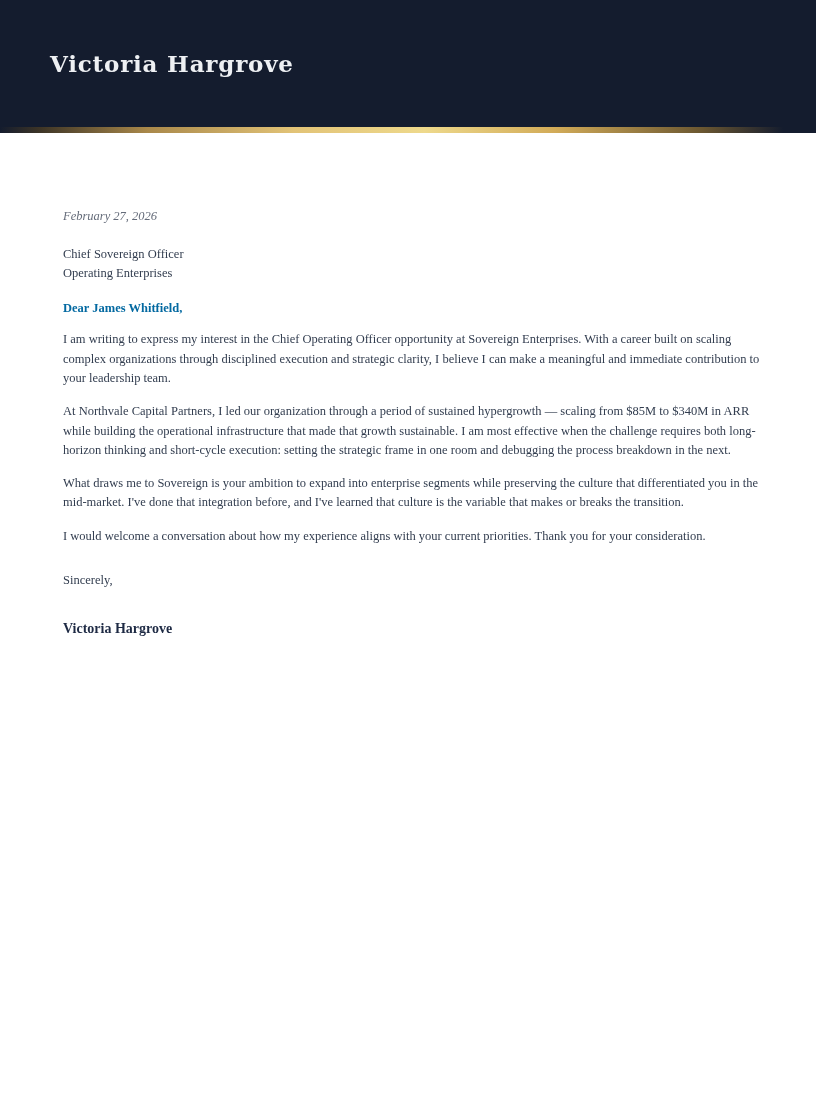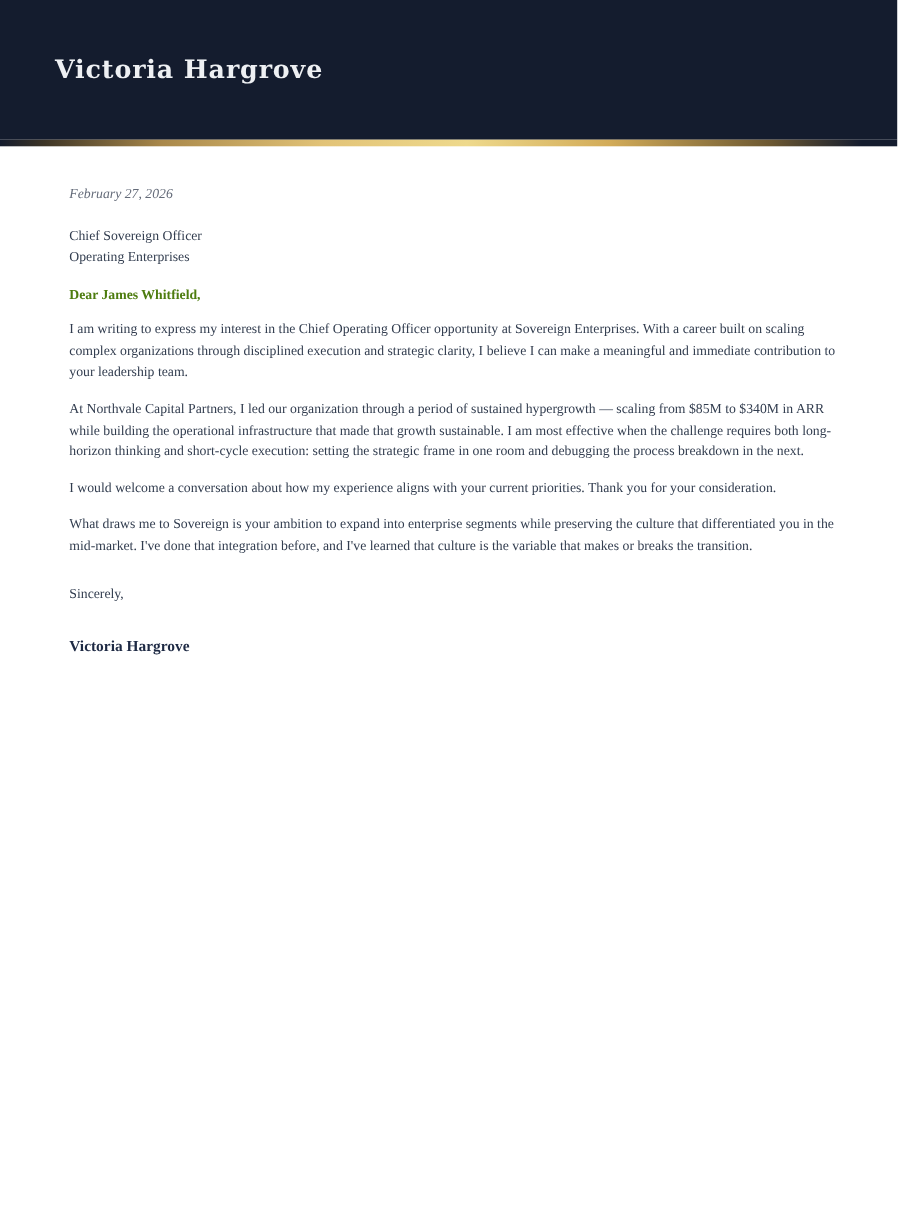--- a/index.html
+++ b/index.html
@@ -51,37 +51,38 @@
       #141c2e 96%,
       #141c2e 100%);
   }
 
   
   .letter-body {
     padding: 34px 50px 0 63px;
     font-size: 12.5px;
     line-height: 19.3px;
     color: #323d4f;
+    margin-top: 40px;
   }
   .date {
     font-style: italic;
     color: #646b79;
     margin-bottom: 19px;
   }
   .recipient p {
     line-height: 18.4px;
   }
   .recipient { margin-bottom: 17px; }
   .recipient-name {
     font-weight: bold;
     color: #1e2a44;
   }
   .salutation {
     font-weight: bold;
-    color: #4d7c0f;
+    color: #0369a1;
     margin-bottom: 12px;
   }
   .para { margin-bottom: 14px; }
   .closing { margin-top: 25px; }
   .signature {
     margin-top: 29px;
     font-size: 14px;
     font-weight: bold;
     color: #1e2a44;
   }
@@ -102,21 +103,21 @@
 
     <div class="recipient">
       <p>Chief Sovereign Officer</p>
       <p>Operating Enterprises</p>
     </div>
 
     <p class="salutation">Dear James Whitfield,</p>
 
     <p class="para">I am writing to express my interest in the Chief Operating Officer opportunity at Sovereign Enterprises. With a career built on scaling complex organizations through disciplined execution and strategic clarity, I believe I can make a meaningful and immediate contribution to your leadership team.</p>
     <p class="para">At Northvale Capital Partners, I led our organization through a period of sustained hypergrowth — scaling from $85M to $340M in ARR while building the operational infrastructure that made that growth sustainable. I am most effective when the challenge requires both long-horizon thinking and short-cycle execution: setting the strategic frame in one room and debugging the process breakdown in the next.</p>
+    <p class="para">What draws me to Sovereign is your ambition to expand into enterprise segments while preserving the culture that differentiated you in the mid-market. I've done that integration before, and I've learned that culture is the variable that makes or breaks the transition.</p>
     <p class="para">I would welcome a conversation about how my experience aligns with your current priorities. Thank you for your consideration.</p>
-    <p class="para">What draws me to Sovereign is your ambition to expand into enterprise segments while preserving the culture that differentiated you in the mid-market. I've done that integration before, and I've learned that culture is the variable that makes or breaks the transition.</p>
 
     <p class="closing">Sincerely,</p>
 
     <p class="signature">Victoria Hargrove</p>
   </main>
 
 </div>
 
 </body></html>

